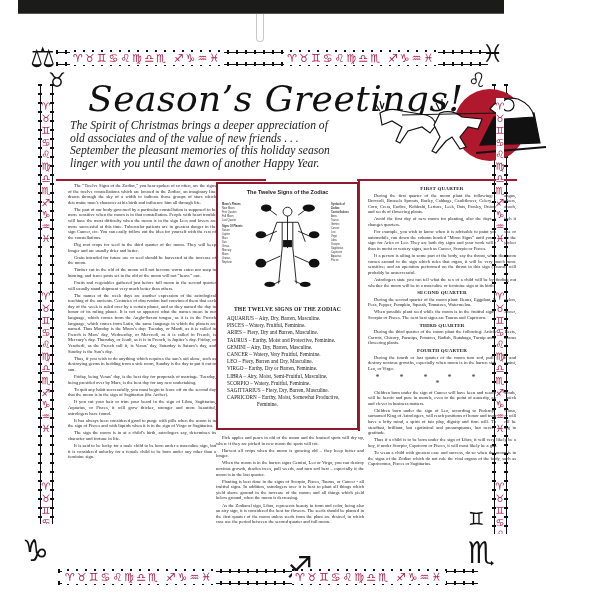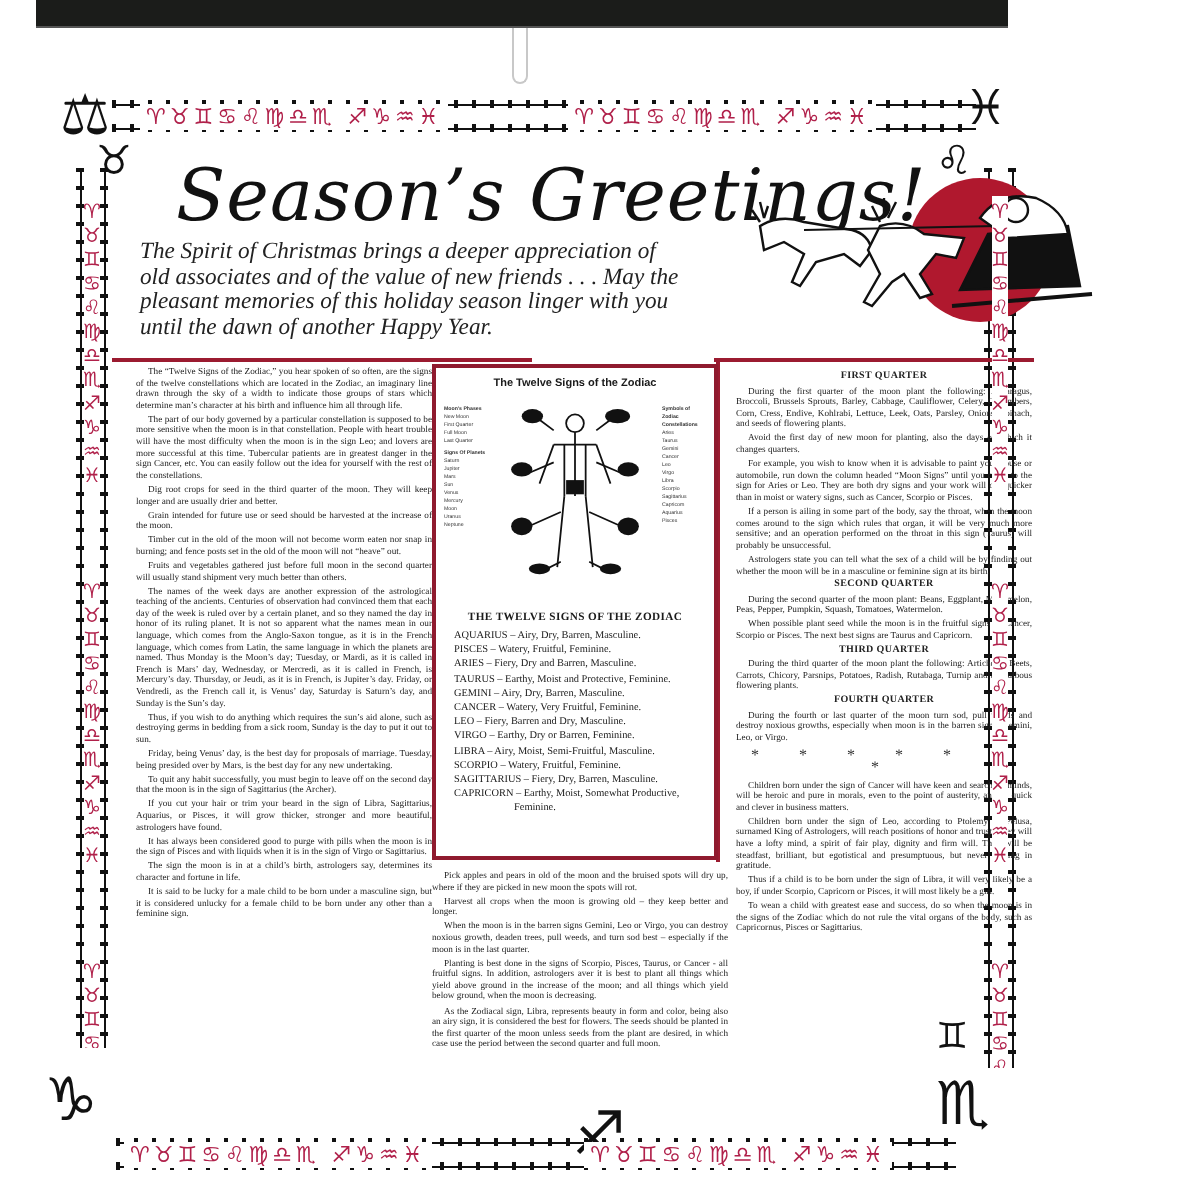--- a/index.html
+++ b/index.html
@@ -98,21 +98,21 @@
   <div class="corner-art" style="left:2px; top:-4px;">⚖</div>
   <div class="corner-art" style="left:20px; top:22px; font-size:20px;">♉</div>
   <div class="corner-art" style="left:454px; top:-6px; font-size:24px;">♓</div>
   <div class="corner-art" style="left:440px; top:22px; font-size:20px;">♌</div>
   <div class="corner-art" style="left:-6px; top:488px; font-size:30px;">♑</div>
   <div class="corner-art" style="left:440px; top:490px; font-size:30px;">♏</div>
   <div class="corner-art" style="left:440px; top:462px; font-size:18px;">♊</div>
   <div class="corner-art" style="left:258px; top:505px; font-size:30px;">♐</div>
 
   <div class="title">Season’s Greetings!</div>
-  <div class="greeting">The Spirit of Christmas brings a deeper appreciation of old associates and of the value of new friends . . . May the pleasant memories of this holiday season linger with you until the dawn of another Happy Year.</div>
+  <div class="greeting">The Spirit of Christmas brings a deeper appreciation of old associates and of the value of new friends . . . September the pleasant memories of this holiday season linger with you until the dawn of another Happy Year.</div>
 
   <div class="sleigh">
     <div class="moon"></div>
     <svg width="180" height="90" viewBox="0 0 180 90" style="position:absolute;left:0;top:0;">
       <g fill="#fff" stroke="#111" stroke-width="1.2">
         <path d="M12 30 q10 -6 22 -2 l24 4 q8 2 10 10 l-6 8 -8 -6 -14 4 -8 12 -4 -2 6 -14 -10 -6 -10 4 z"></path>
         <path d="M8 22 l4 6 M12 18 l2 8 M16 20 l-2 6"></path>
         <path d="M72 30 q12 -4 22 4 l20 2 -4 10 -10 -2 -8 10 6 10 -6 2 -8 -12 -6 4 -10 12 -4 -2 8 -14 -6 -12 z"></path>
         <path d="M68 20 l4 8 M74 16 l0 10 M80 18 l-4 8"></path>
         <path d="M112 62 l14 -28 l40 -4 l6 30 z" fill="#111"></path>

